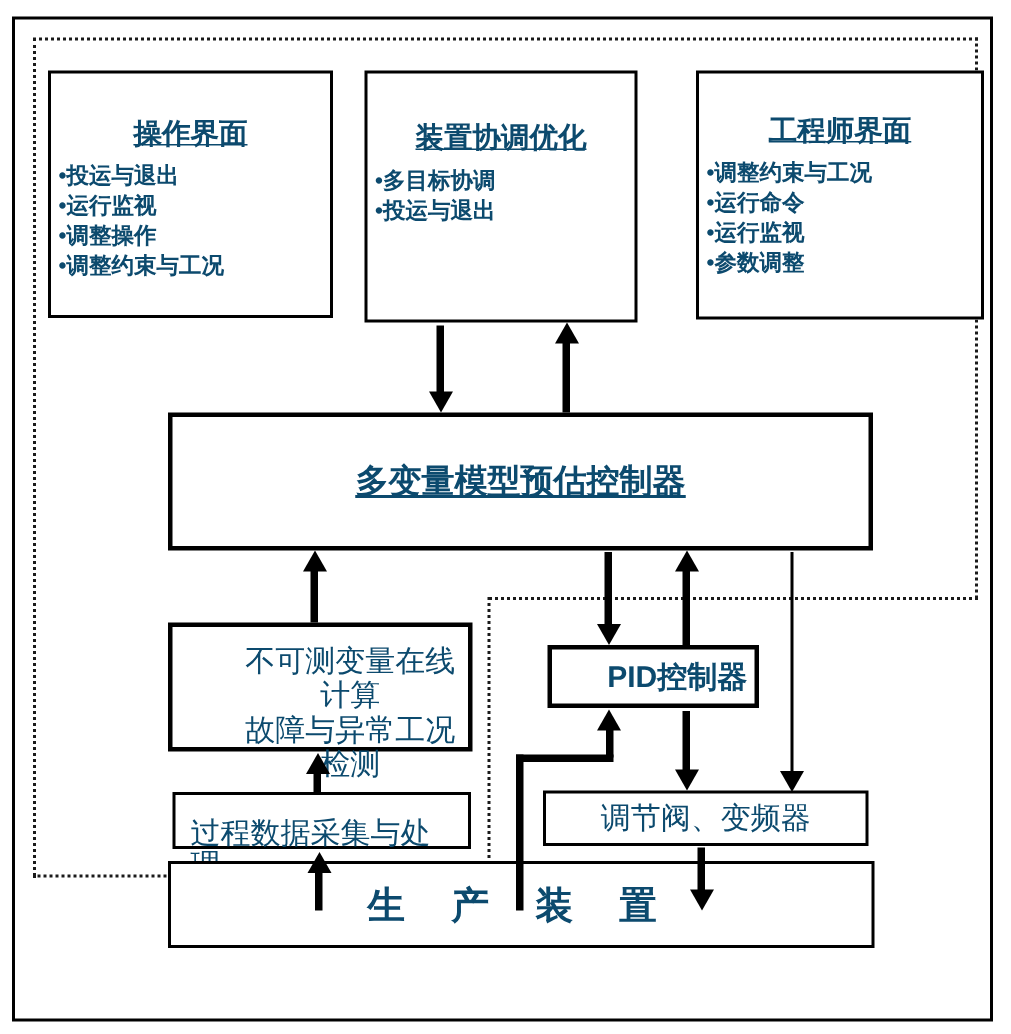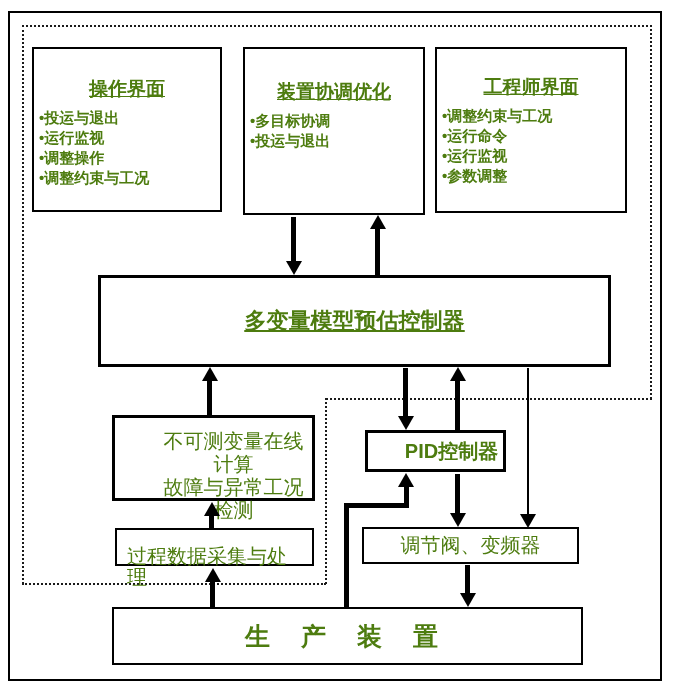--- a/index.html
+++ b/index.html
@@ -1,18 +1,18 @@
 <!DOCTYPE html>
 <html><head>
 <meta charset="utf-8">
 <style>
   html,body{margin:0;padding:0;background:#ffffff;}
   #canvas{
     position:relative;width:674px;height:689px;background:#ffffff;
-    font-family:"Liberation Sans", sans-serif;color:#4d7c0f;overflow:hidden;
+    font-family:"Liberation Sans", sans-serif;color:#0c4a6e;overflow:hidden;
   }
   .outer-border{position:absolute;left:8px;top:11px;width:650px;height:666px;border:2px solid #000;}
   
   .dot-h{position:absolute;border-top:2px dotted #1a1a1a;height:0;}
   .dot-v{position:absolute;border-left:2px dotted #1a1a1a;width:0;}
   
   .box{position:absolute;background:#fff;border:2px solid #000;box-sizing:border-box;}
   .box.thick{border-width:3px;}
   .box-title{text-align:center;font-size:19px;font-weight:bold;text-decoration:underline;white-space:nowrap;}
   .bullets{margin:6px 0 0 0;padding:0 0 0 5px;list-style:none;font-size:15px;font-weight:bold;line-height:20px;}
@@ -53,31 +53,31 @@
   </div>
 
   <div class="box" style="left:243px;top:47px;width:182px;height:168px;">
     <div class="box-title" style="margin-top:30px;">装置协调优化</div>
     <ul class="bullets">
       <li>•多目标协调</li>
       <li>•投运与退出</li>
     </ul>
   </div>
 
-  <div class="box" style="left:435px;top:47px;width:192px;height:166px;">
+  <div class="box" style="left:464px;top:47px;width:192px;height:166px;">
     <div class="box-title" style="margin-top:25px;">工程师界面</div>
     <ul class="bullets">
       <li>•调整约束与工况</li>
       <li>•运行命令</li>
       <li>•运行监视</li>
       <li>•参数调整</li>
     </ul>
   </div>
 
-  <div class="box thick" style="left:98px;top:275px;width:513px;height:92px;text-decoration:underline;">
+  <div class="box thick" style="left:112px;top:275px;width:470px;height:92px;text-decoration:underline;">
     <div class="center-label">
       <span class="mpc-label">多变量模型预估控制器</span>
     </div>
   </div>
 
   <div class="box thick" style="left:112px;top:415px;width:203px;height:86px;">
     <div class="est-text">
       <div>不可测变量在线计算</div>
       <div>故障与异常工况检测</div>
     </div>
@@ -95,21 +95,21 @@
       <span class="pid-label">PID控制器</span>
     </div>
   </div>
 
   <div class="box" style="left:362px;top:527px;width:217px;height:37px;">
     <div class="center-label">
       <span class="act-label">调节阀、变频器</span>
     </div>
   </div>
 
-  <div class="box" style="left:112px;top:607px;width:471px;height:58px;">
+  <div class="box" style="left:112px;top:574px;width:471px;height:58px;">
     <div class="center-label">
       <span class="plant-label">生 产 装 置</span>
     </div>
   </div>
 
   <div>
     <div class="line" style="left:291px;top:217px;width:5px;height:46px;"></div>
     <div class="ahd" style="left:286px;top:261px;"></div>
   </div>
 

